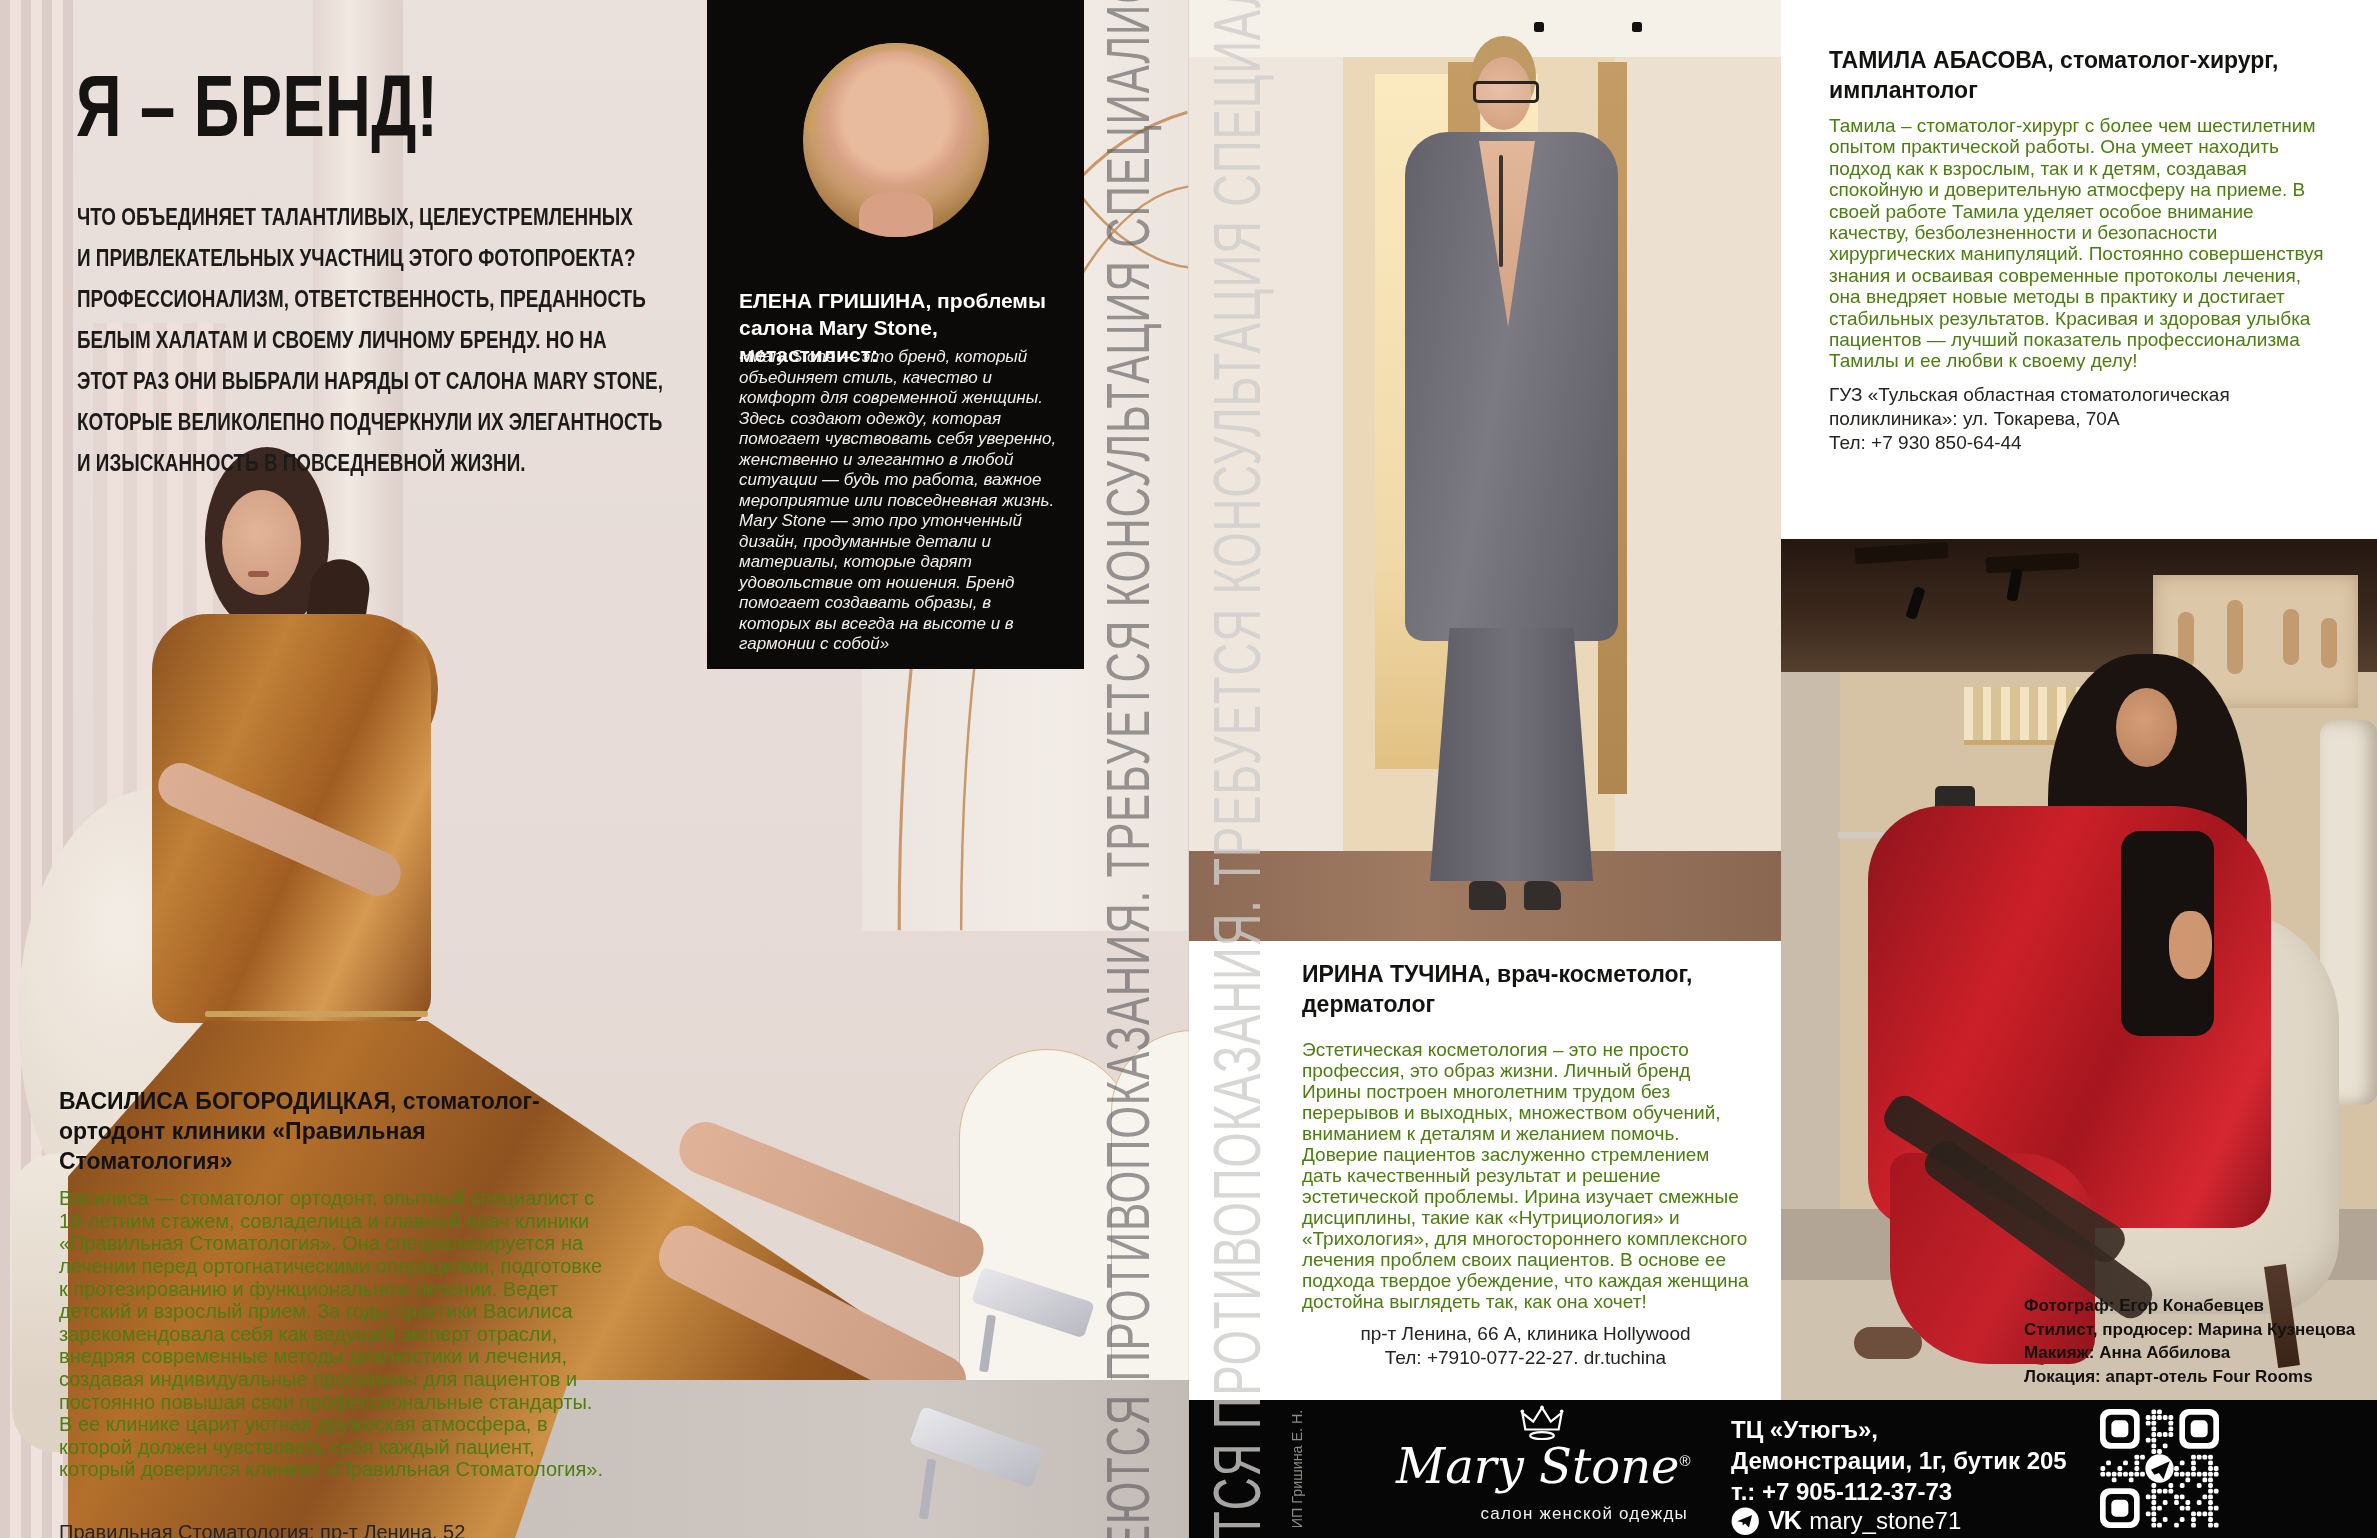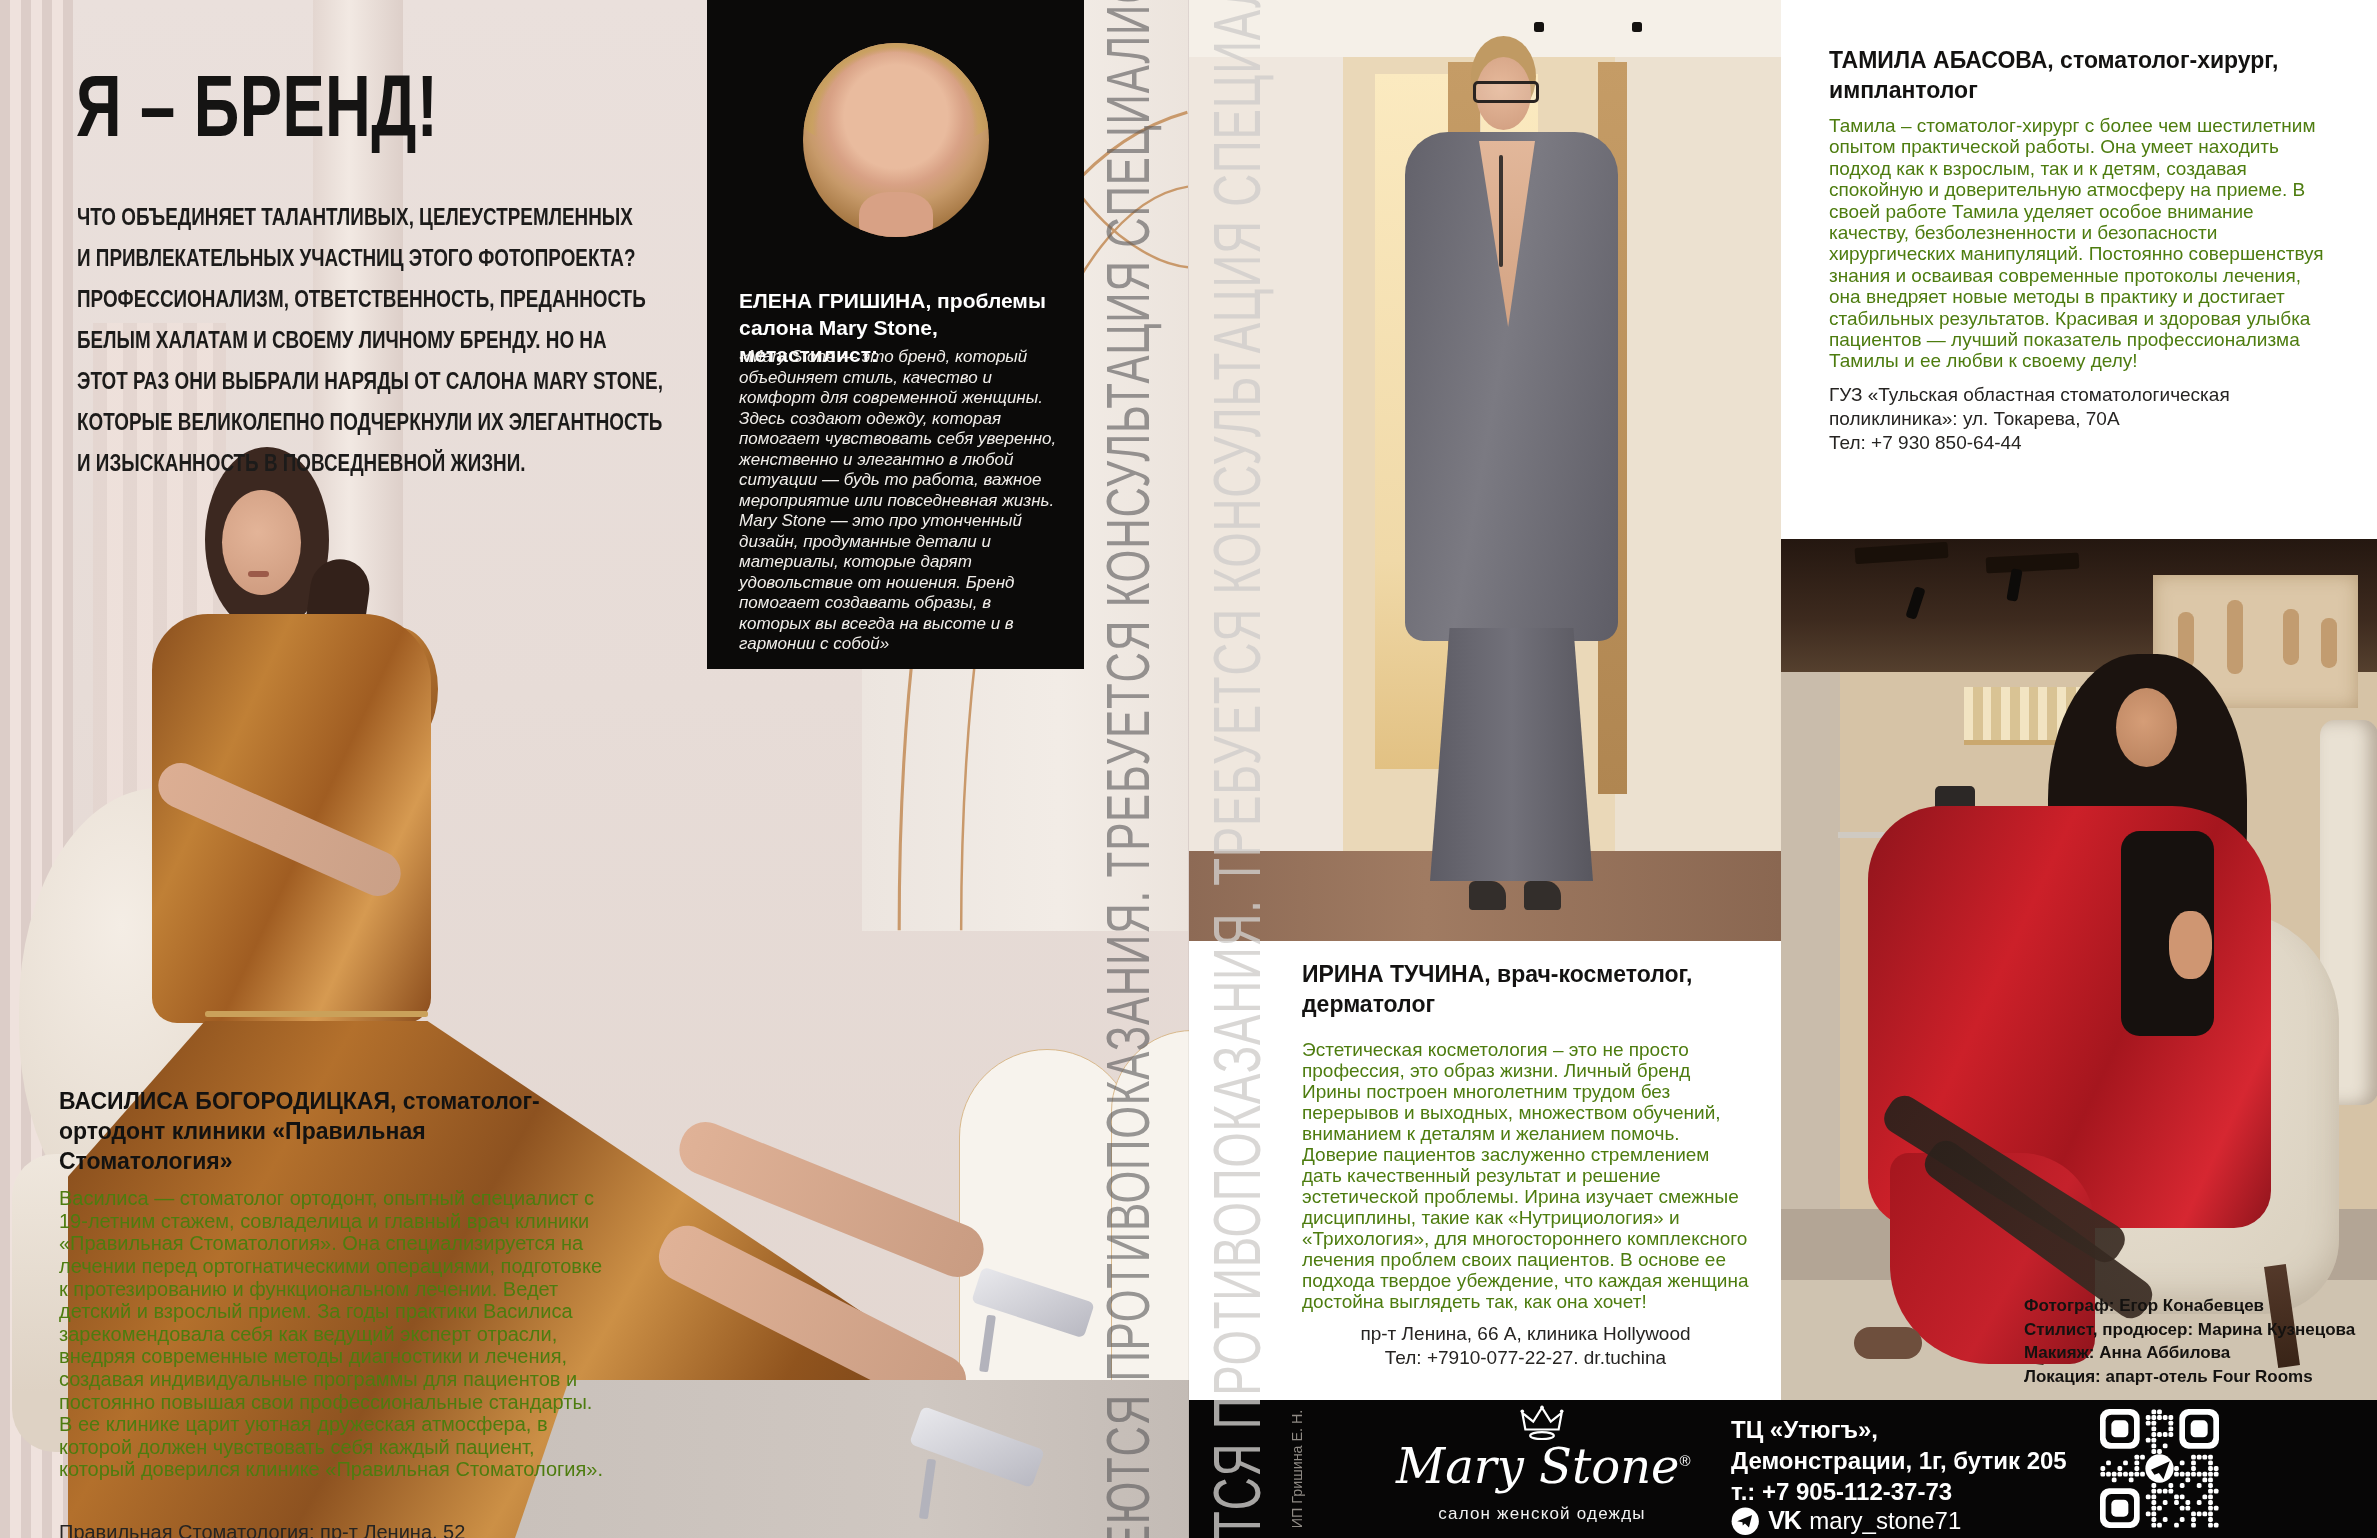--- a/index.html
+++ b/index.html
@@ -142,21 +142,21 @@
   .foot-r{left:73px;top:788px;width:68px;height:32px;border-radius:25px;background:#6e4f3d;}
   #credits{left:2024px;top:1294px;width:335px;font-weight:bold;color:#141210;
     font-size:17px;line-height:23.6px;white-space:pre-line;z-index:6;}
   
   #irina-box{left:1189px;top:941px;width:592px;height:459px;background:#ffffff;}
   #irina{left:1302px;top:959px;width:447px;}
   #irina .bodytxt{margin-top:20px;font-size:19px;line-height:21px;}
   #irina .contact{margin-top:10px;font-size:19px;line-height:24px;text-align:center;}
   
   #black-bar{left:1189px;top:1400px;width:1188px;height:138px;background:#070606;z-index:10;}
-  #logo-group{position:absolute;left:207px;top:0;width:292px;height:122px;text-align:center;color:#fff;}
+  #logo-group{position:absolute;left:207px;top:0;width:292px;height:122px;text-align:right;color:#fff;}
   #crown{position:absolute;left:109px;top:5px;}
   #logo-text{position:absolute;left:0;top:38px;width:292px;font-family:"DejaVu Serif",serif;
     font-style:italic;font-size:48px;color:#fff;white-space:nowrap;}
   #logo-reg{font-size:15px;vertical-align:17.4px;font-family:"Liberation Sans",sans-serif;font-style:normal;}
   #tagline{position:absolute;left:0;top:104px;width:292px;font-size:17px;letter-spacing:1.2px;color:#f2f2f2;}
   #bar-address{position:absolute;left:542px;top:13.6px;color:#fff;font-size:24px;line-height:31px;white-space:pre-line;font-weight:bold;}
   #bar-social{position:absolute;left:542px;top:105px;height:30px;display:flex;align-items:flex-end;gap:8.7px;color:#fff;}
   #bar-social .handle{font-size:24px;}
   #vk{font-weight:bold;font-size:25px;letter-spacing:-1.2px;}
   #qr-wrap{position:absolute;left:911px;top:8.7px;width:119px;height:119px;}

